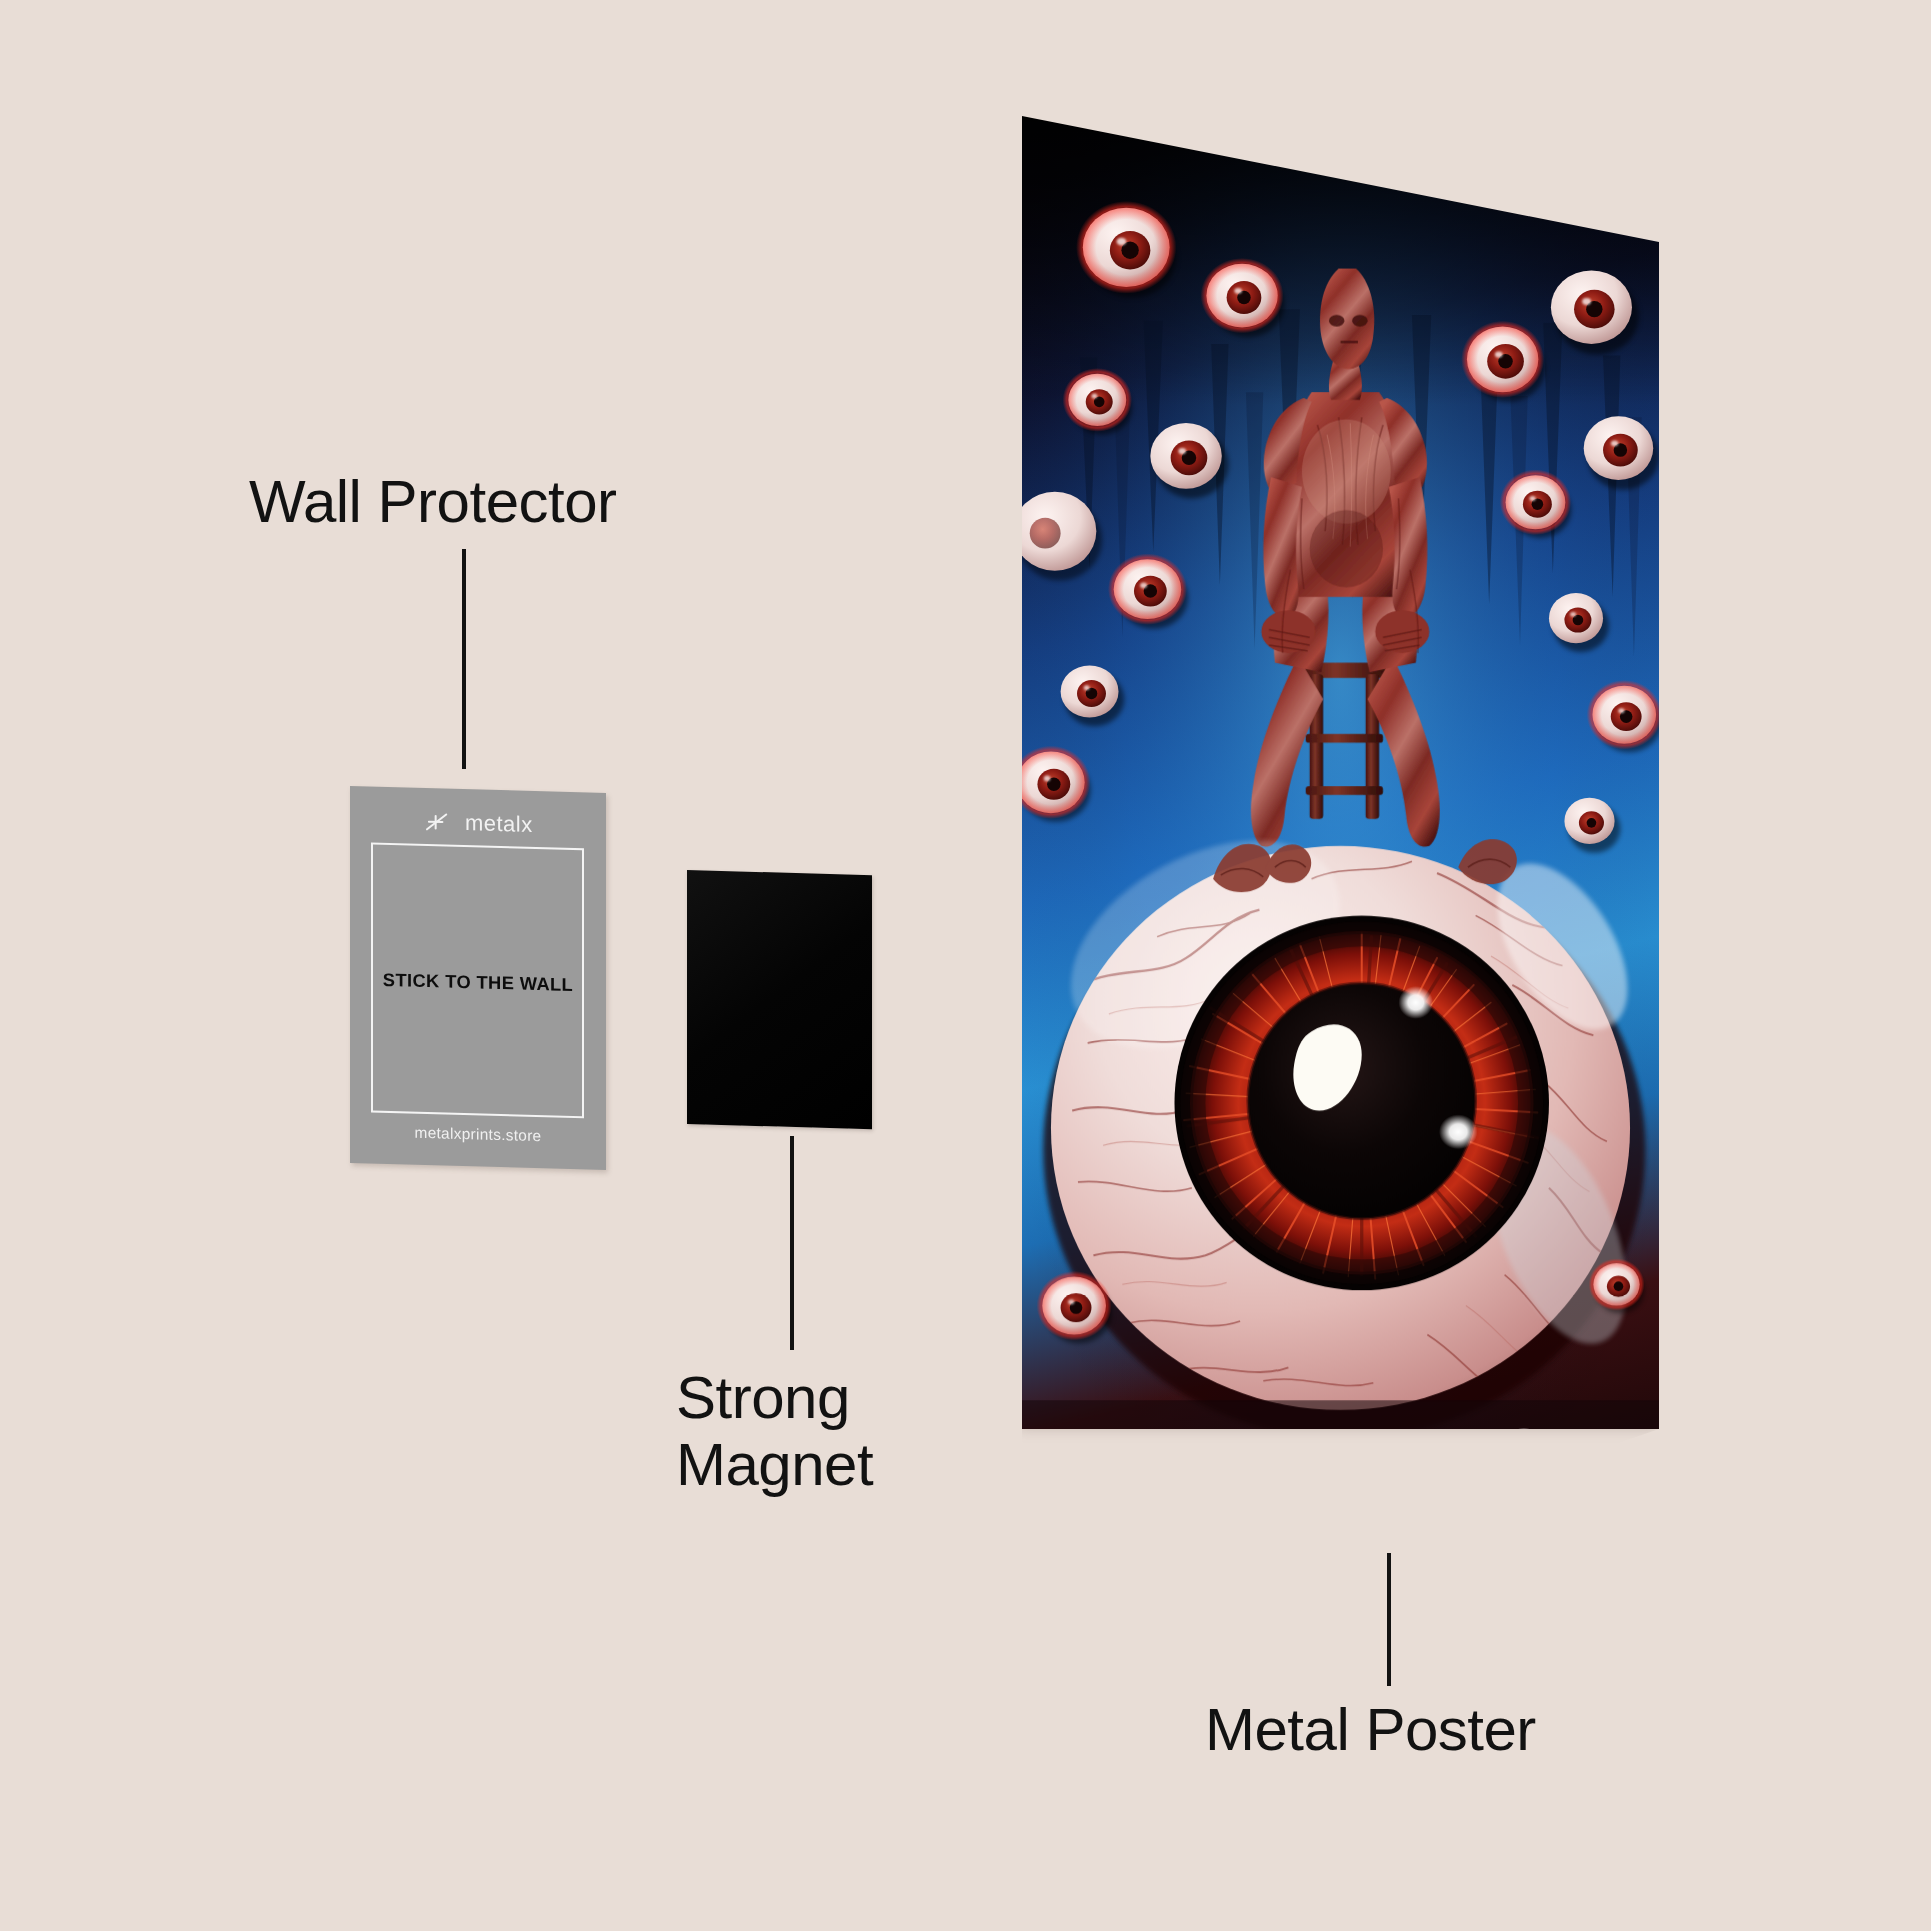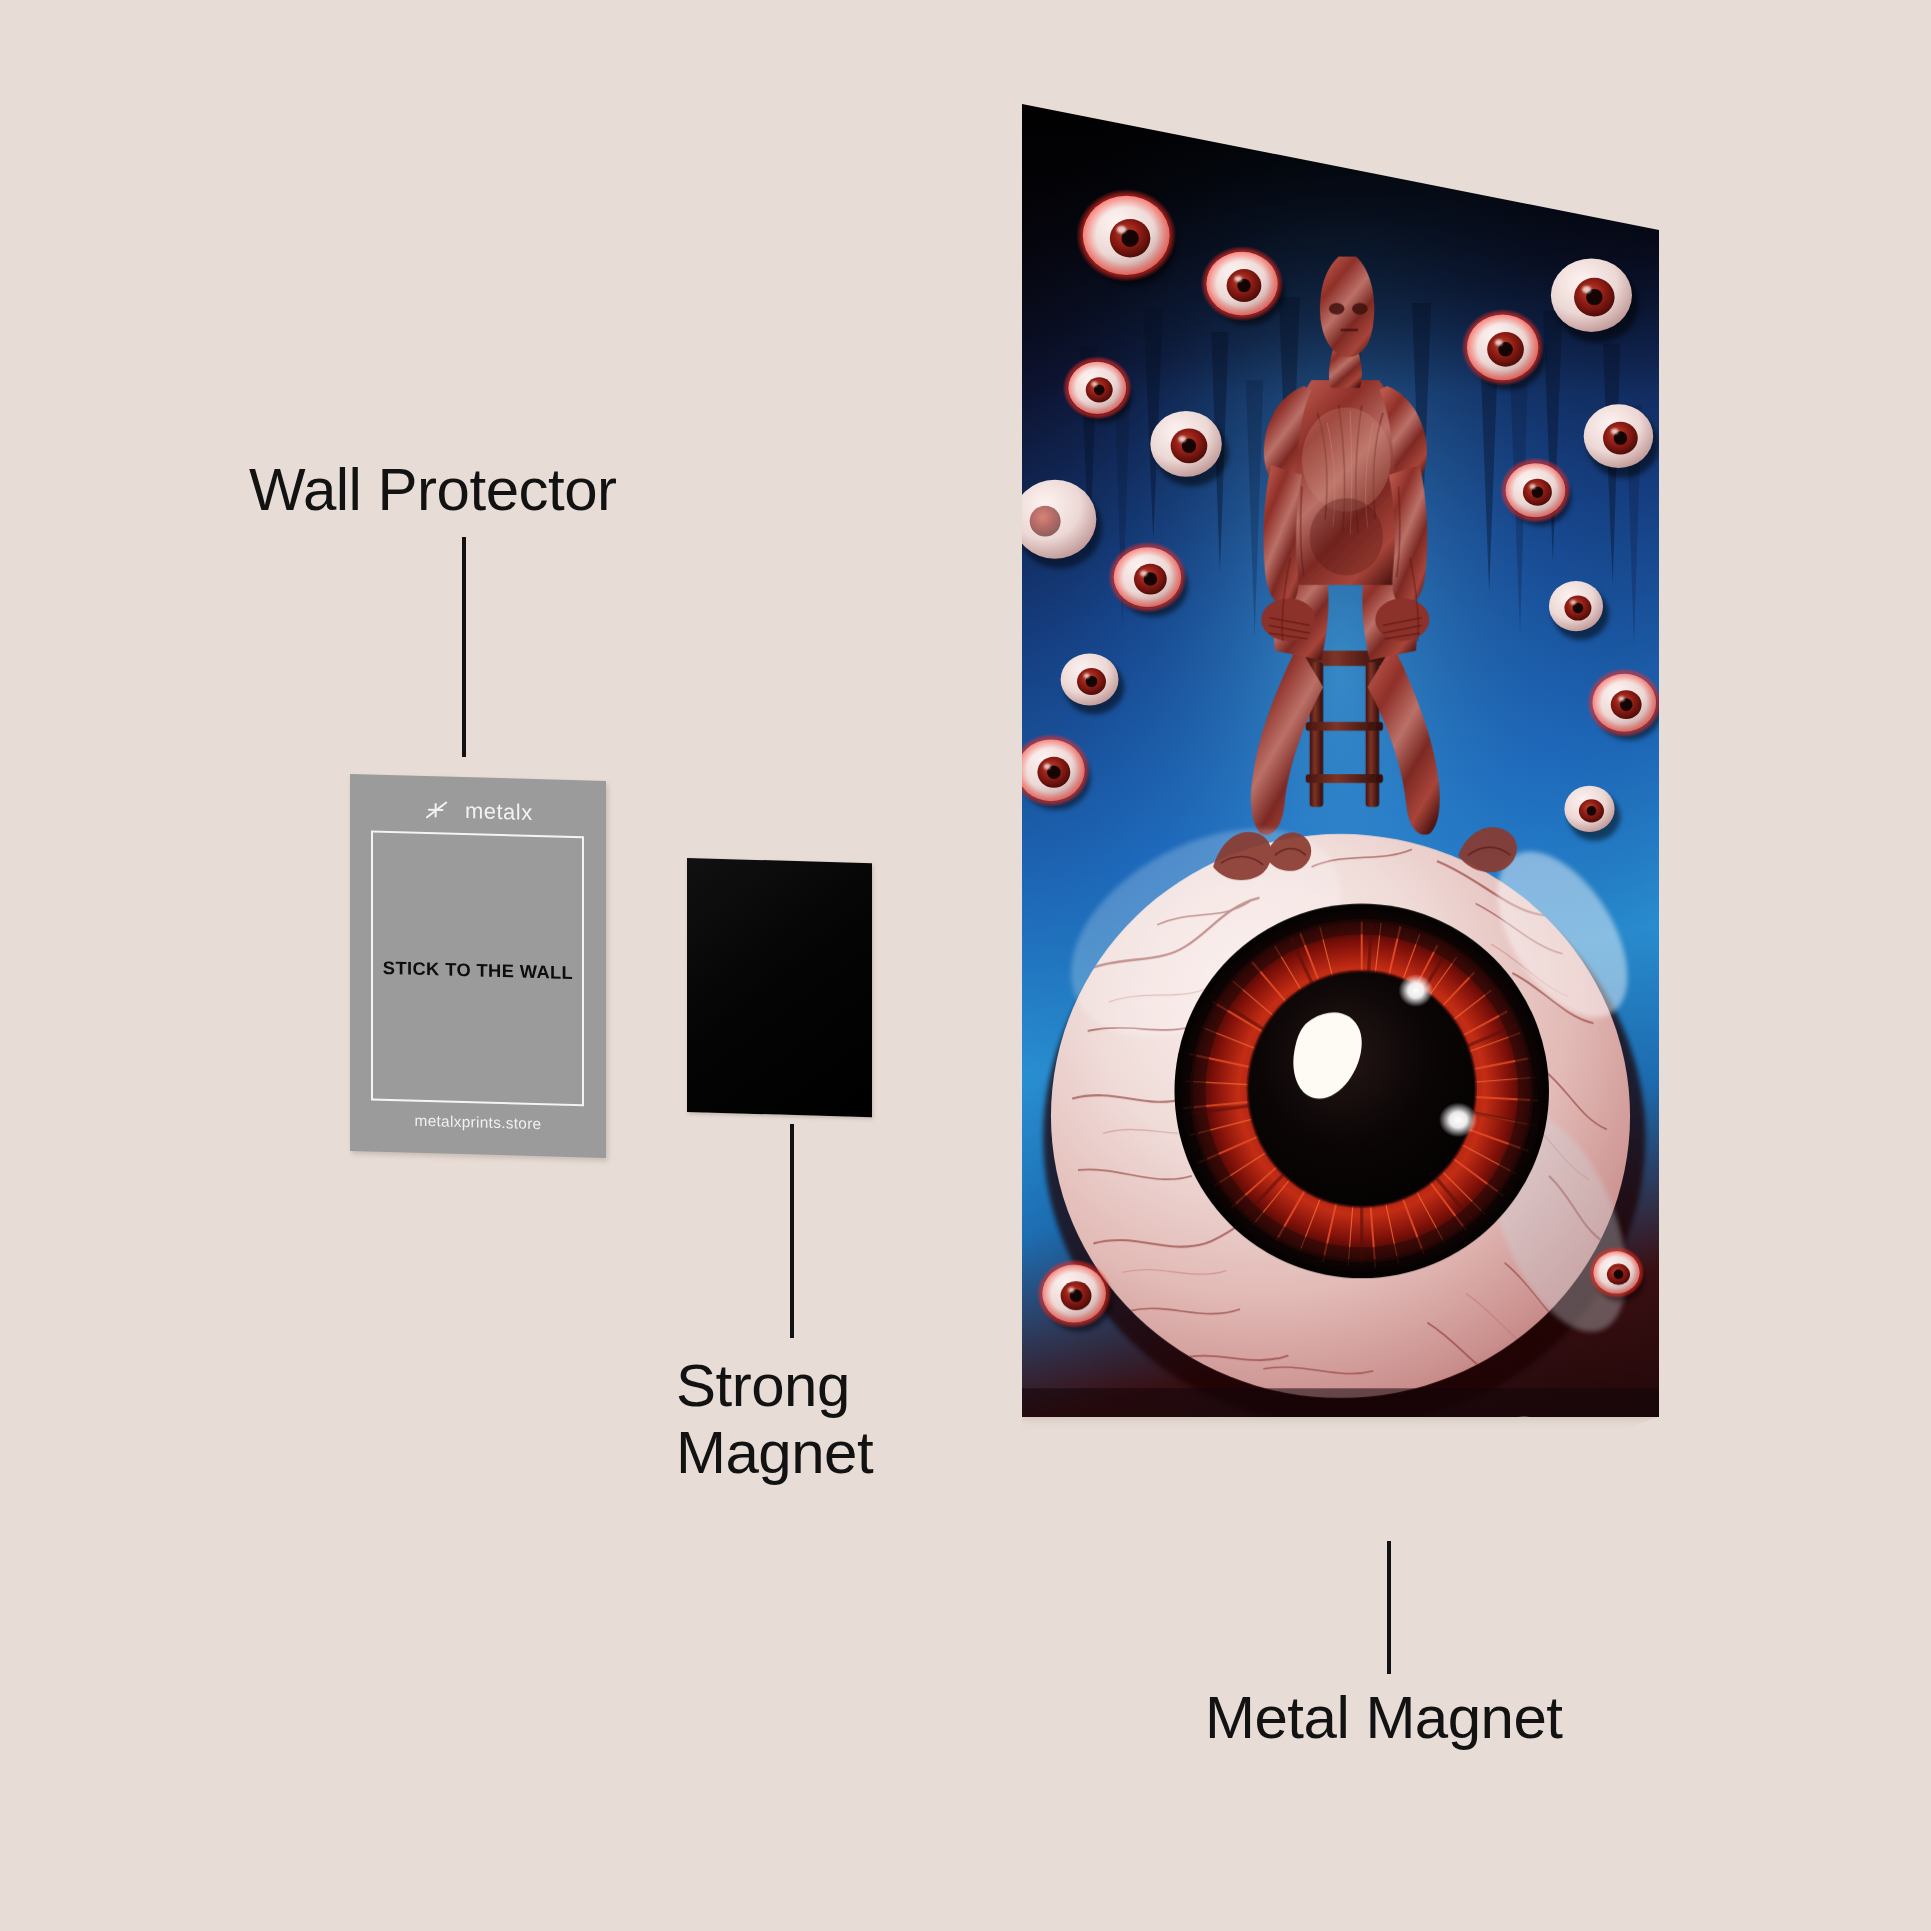--- a/index.html
+++ b/index.html
@@ -7,21 +7,21 @@
     width: 1931px; height: 1931px;
     overflow: hidden;
   }
   body {
     background: #e8ddd6;
     font-family: "Liberation Sans", sans-serif;
     position: relative;
   }
   #stage {
     position: absolute;
-    left: 0; top: 4px;
+    left: 0; top: 16px;
     width: 1931px; height: 1463px;
     background: #e8ddd6;
   }
 
   
   .callout {
     position: absolute;
     color: #121212;
     font-family: "Liberation Sans", sans-serif;
     font-weight: 400;
@@ -645,16 +645,16 @@
           <ellipse cx="0" cy="0" rx="21" ry="19" fill="url(#scleraG)" opacity="0.85"></ellipse>
           <ellipse cx="2" cy="2" rx="10" ry="9" fill="url(#irisSmallG)"></ellipse>
         </g>
       </g>
 
       <rect x="0" y="1330" width="660" height="270" fill="#12060a" opacity="0.55"></rect>
     </svg>
   </div>
 
   <div class="leader" id="leader-metal-poster"></div>
-  <div class="callout" id="label-metal-poster">Metal Magnet</div>
+  <div class="callout" id="label-metal-poster">Metal Poster</div>
 
 </div>
 
 
 </body></html>

